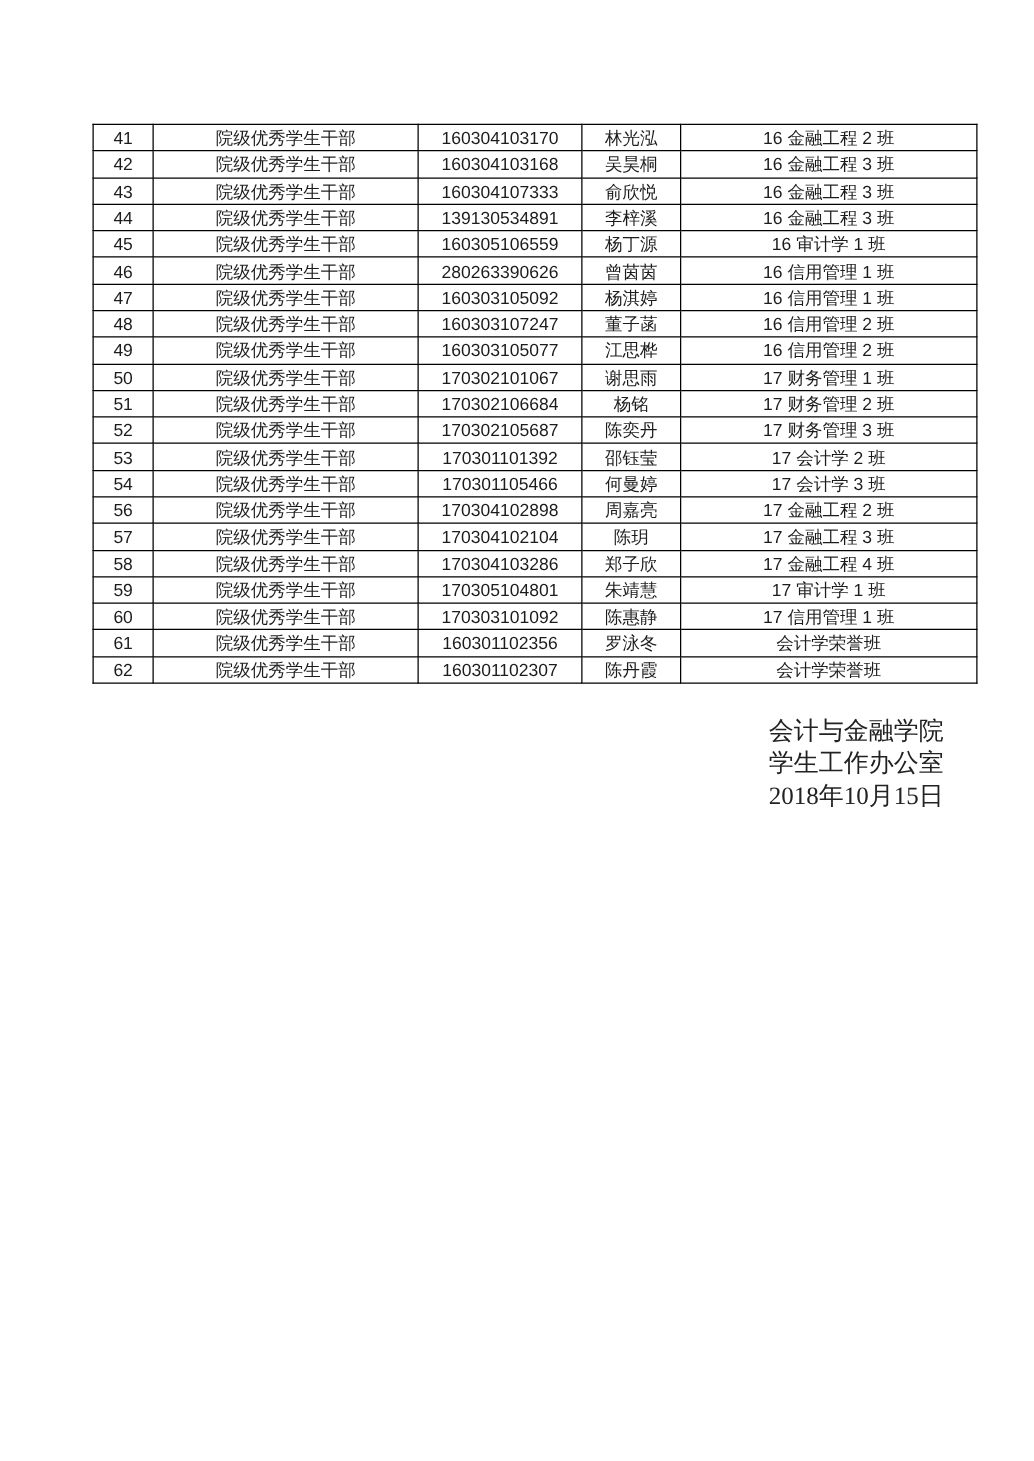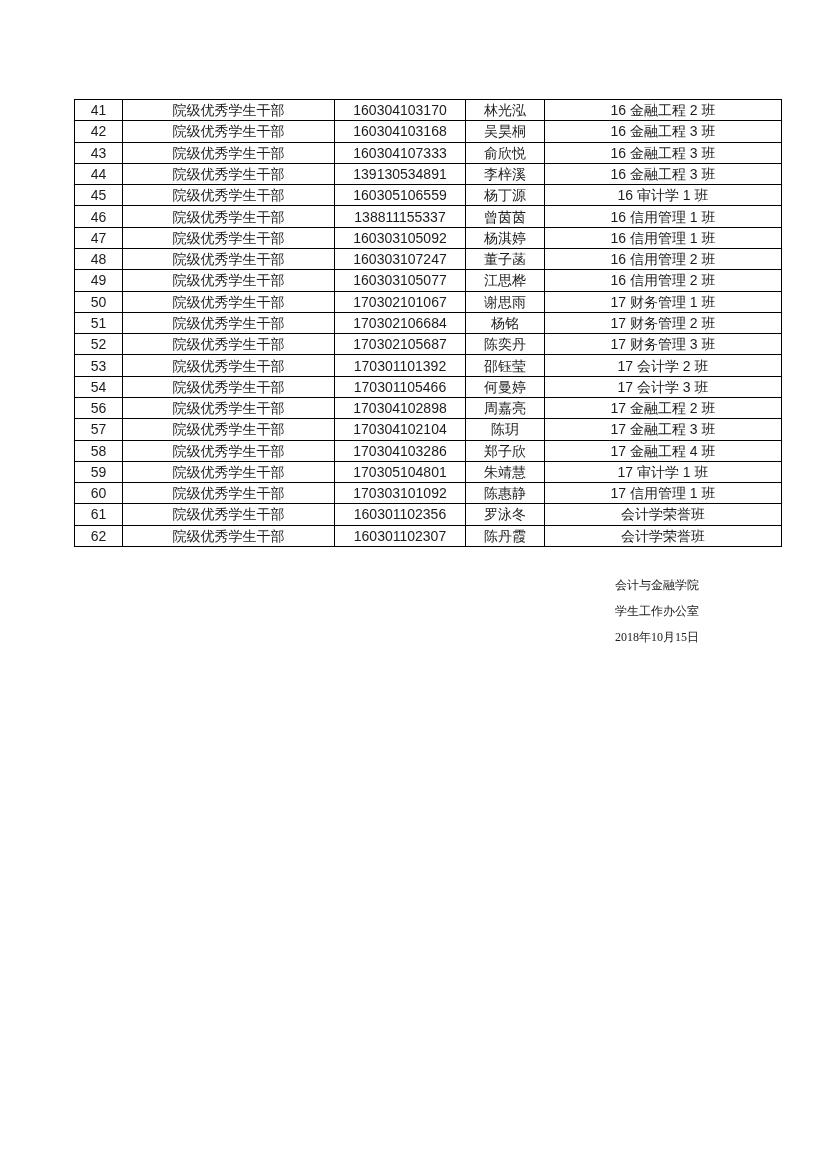--- a/index.html
+++ b/index.html
@@ -39,21 +39,21 @@
   .col-no         { width: 48px;  }
   .col-award      { width: 212px; }
   .col-student_id { width: 131px; }
   .col-name       { width: 79px;  }
   .col-class_name { width: 237px; }
   .signature {
     position: absolute;
     left: 615px;
     top: 572px;
     font-family: "Liberation Serif", "DejaVu Serif", serif;
-    font-size: 12px;
+    font-size: 20px;
     line-height: 26px;
     color: #222222;
     text-align: left;
     white-space: nowrap;
   }
 </style>
 </head>
 <body>
 
 <div class="page">
@@ -98,21 +98,21 @@
         <tr>
           <td class="col-no">45</td>
           <td class="col-award">院级优秀学生干部</td>
           <td class="col-student_id">160305106559</td>
           <td class="col-name">杨丁源</td>
           <td class="col-class_name">16 审计学 1 班</td>
         </tr>
         <tr>
           <td class="col-no">46</td>
           <td class="col-award">院级优秀学生干部</td>
-          <td class="col-student_id">138811155337</td>
+          <td class="col-student_id">280263390626</td>
           <td class="col-name">曾茵茵</td>
           <td class="col-class_name">16 信用管理 1 班</td>
         </tr>
         <tr>
           <td class="col-no">47</td>
           <td class="col-award">院级优秀学生干部</td>
           <td class="col-student_id">160303105092</td>
           <td class="col-name">杨淇婷</td>
           <td class="col-class_name">16 信用管理 1 班</td>
         </tr>

